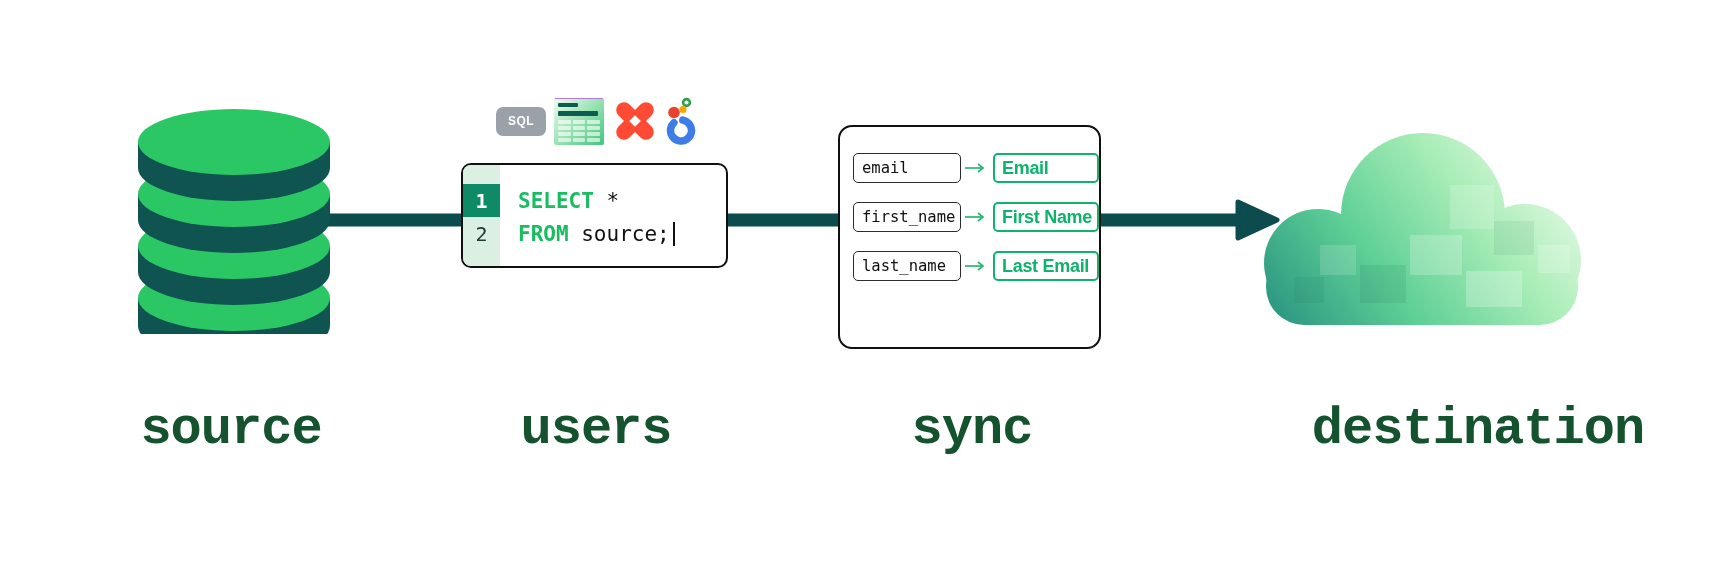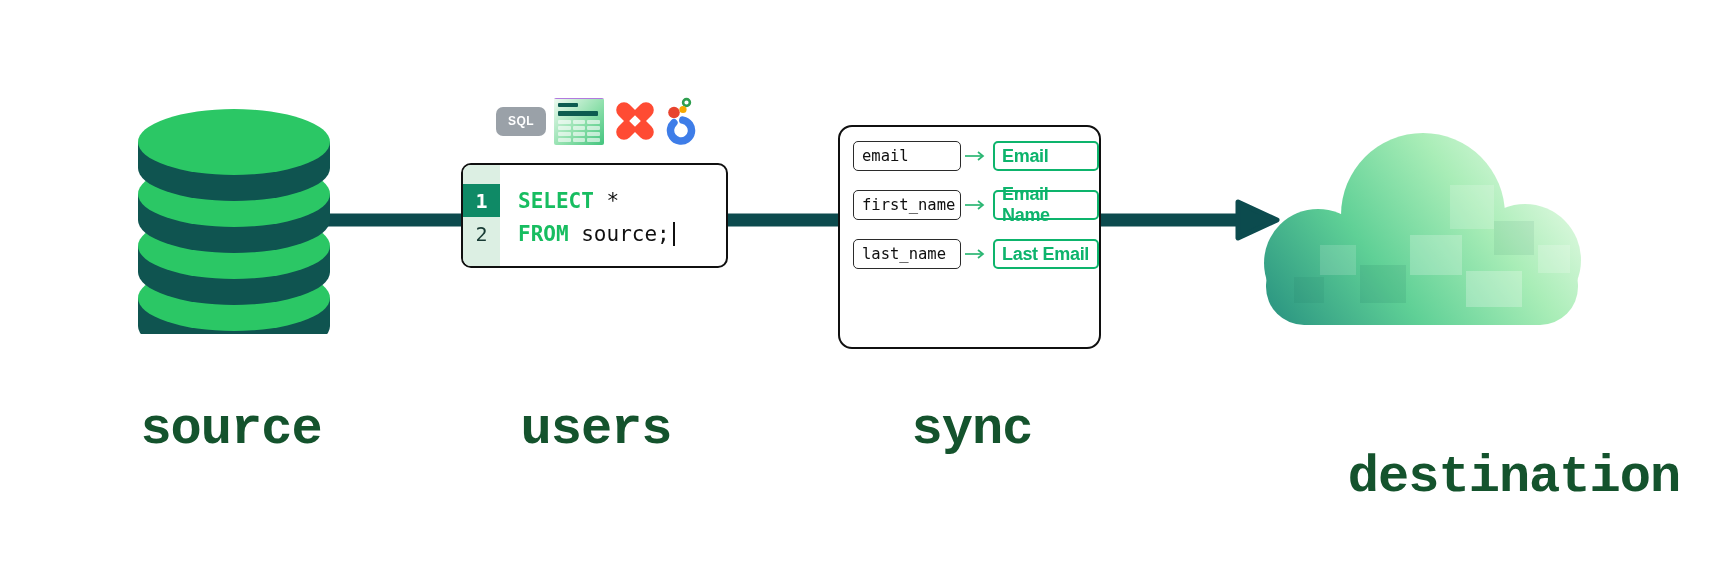--- a/index.html
+++ b/index.html
@@ -30,38 +30,38 @@
   .gutter-num{height:33px;display:flex;align-items:center;justify-content:center;
     font-family:"DejaVu Sans Mono",monospace;font-size:20px;color:#173a33;}
   .gutter-num.active{background:#0f8a66;color:#ffffff;font-weight:bold;}
   .code-lines{flex:1;padding:19px 0 0 18px;text-align:right;}
   .code-line{height:33px;display:flex;align-items:center;white-space:pre;
     font-family:"DejaVu Sans Mono",monospace;font-size:21px;color:#101010;}
   .kw{color:#17bd60;font-weight:bold;}
   .cursor{display:inline-block;width:2px;height:24px;background:#101010;margin-left:3px;}
   
   .sync-box{position:absolute;left:838px;top:125px;width:263px;height:224px;background:#fff;
-    border:2px solid #101010;border-radius:14px;box-sizing:border-box;padding:14px 0 0 13px;z-index:3;}
+    border:2px solid #101010;border-radius:14px;box-sizing:border-box;padding:26px 0 0 13px;z-index:3;}
   .map-row{display:flex;align-items:center;height:30px;margin-bottom:19px;}
   .src-field{width:108px;height:30px;box-sizing:border-box;border:1.5px solid #2b2b2b;border-radius:5px;
     background:#fff;display:flex;align-items:center;padding-left:8px;
     font-family:"DejaVu Sans Mono",monospace;font-size:15.5px;color:#101010;}
   .map-arrow{margin:0 3px;flex-shrink:0;}
   .dst-field{width:106px;height:30px;box-sizing:border-box;border:2px solid #0db46c;border-radius:5px;
     display:flex;align-items:center;padding-left:7px;color:#0db46c;
     font-size:18px;font-weight:bold;letter-spacing:-.3px;}
   
   .cloud-icon{position:absolute;left:1260px;top:127px;z-index:2;}
   
   .flow-label{position:absolute;top:400px;transform:translateX(-50%);
     font-size:52px;font-weight:bold;color:#14532d;letter-spacing:-1px;white-space:nowrap;font-family:Liberation Mono, monospace;}
   .lbl-source{left:231px;}
   .lbl-model{left:596px;}
   .lbl-sync{left:972px;}
-  .lbl-destination{left:1514px;margin-top:48px;}
+  .lbl-destination{left:1478px;}
 </style>
 </head>
 <body>
 
 <div class="canvas">
 
   <svg class="flow-arrow" width="1030" height="44" viewBox="0 0 1030 44">
     <line x1="0" y1="22" x2="995" y2="22" stroke="#0c4b4e" stroke-width="13"></line>
     <polygon points="988,4 1027,22 988,40" fill="#0c4b4e" stroke="#0c4b4e" stroke-width="5" stroke-linejoin="round"></polygon>
   </svg>
@@ -141,21 +141,21 @@
       </svg>
       <div class="dst-field">Email</div>
     </div>
 
     <div class="map-row">
       <div class="src-field">first_name</div>
       <svg class="map-arrow" width="26" height="14" viewBox="0 0 26 14">
         <line x1="1" y1="7" x2="18" y2="7" stroke="#2bb673" stroke-width="1.7"></line>
         <path d="M14 3 L19 7 L14 11" fill="none" stroke="#2bb673" stroke-width="1.7"></path>
       </svg>
-      <div class="dst-field">Email Name</div>
+      <div class="dst-field">First Name</div>
     </div>
 
     <div class="map-row">
       <div class="src-field">last_name</div>
       <svg class="map-arrow" width="26" height="14" viewBox="0 0 26 14">
         <line x1="1" y1="7" x2="18" y2="7" stroke="#2bb673" stroke-width="1.7"></line>
         <path d="M14 3 L19 7 L14 11" fill="none" stroke="#2bb673" stroke-width="1.7"></path>
       </svg>
       <div class="dst-field">Last Email</div>
     </div>

